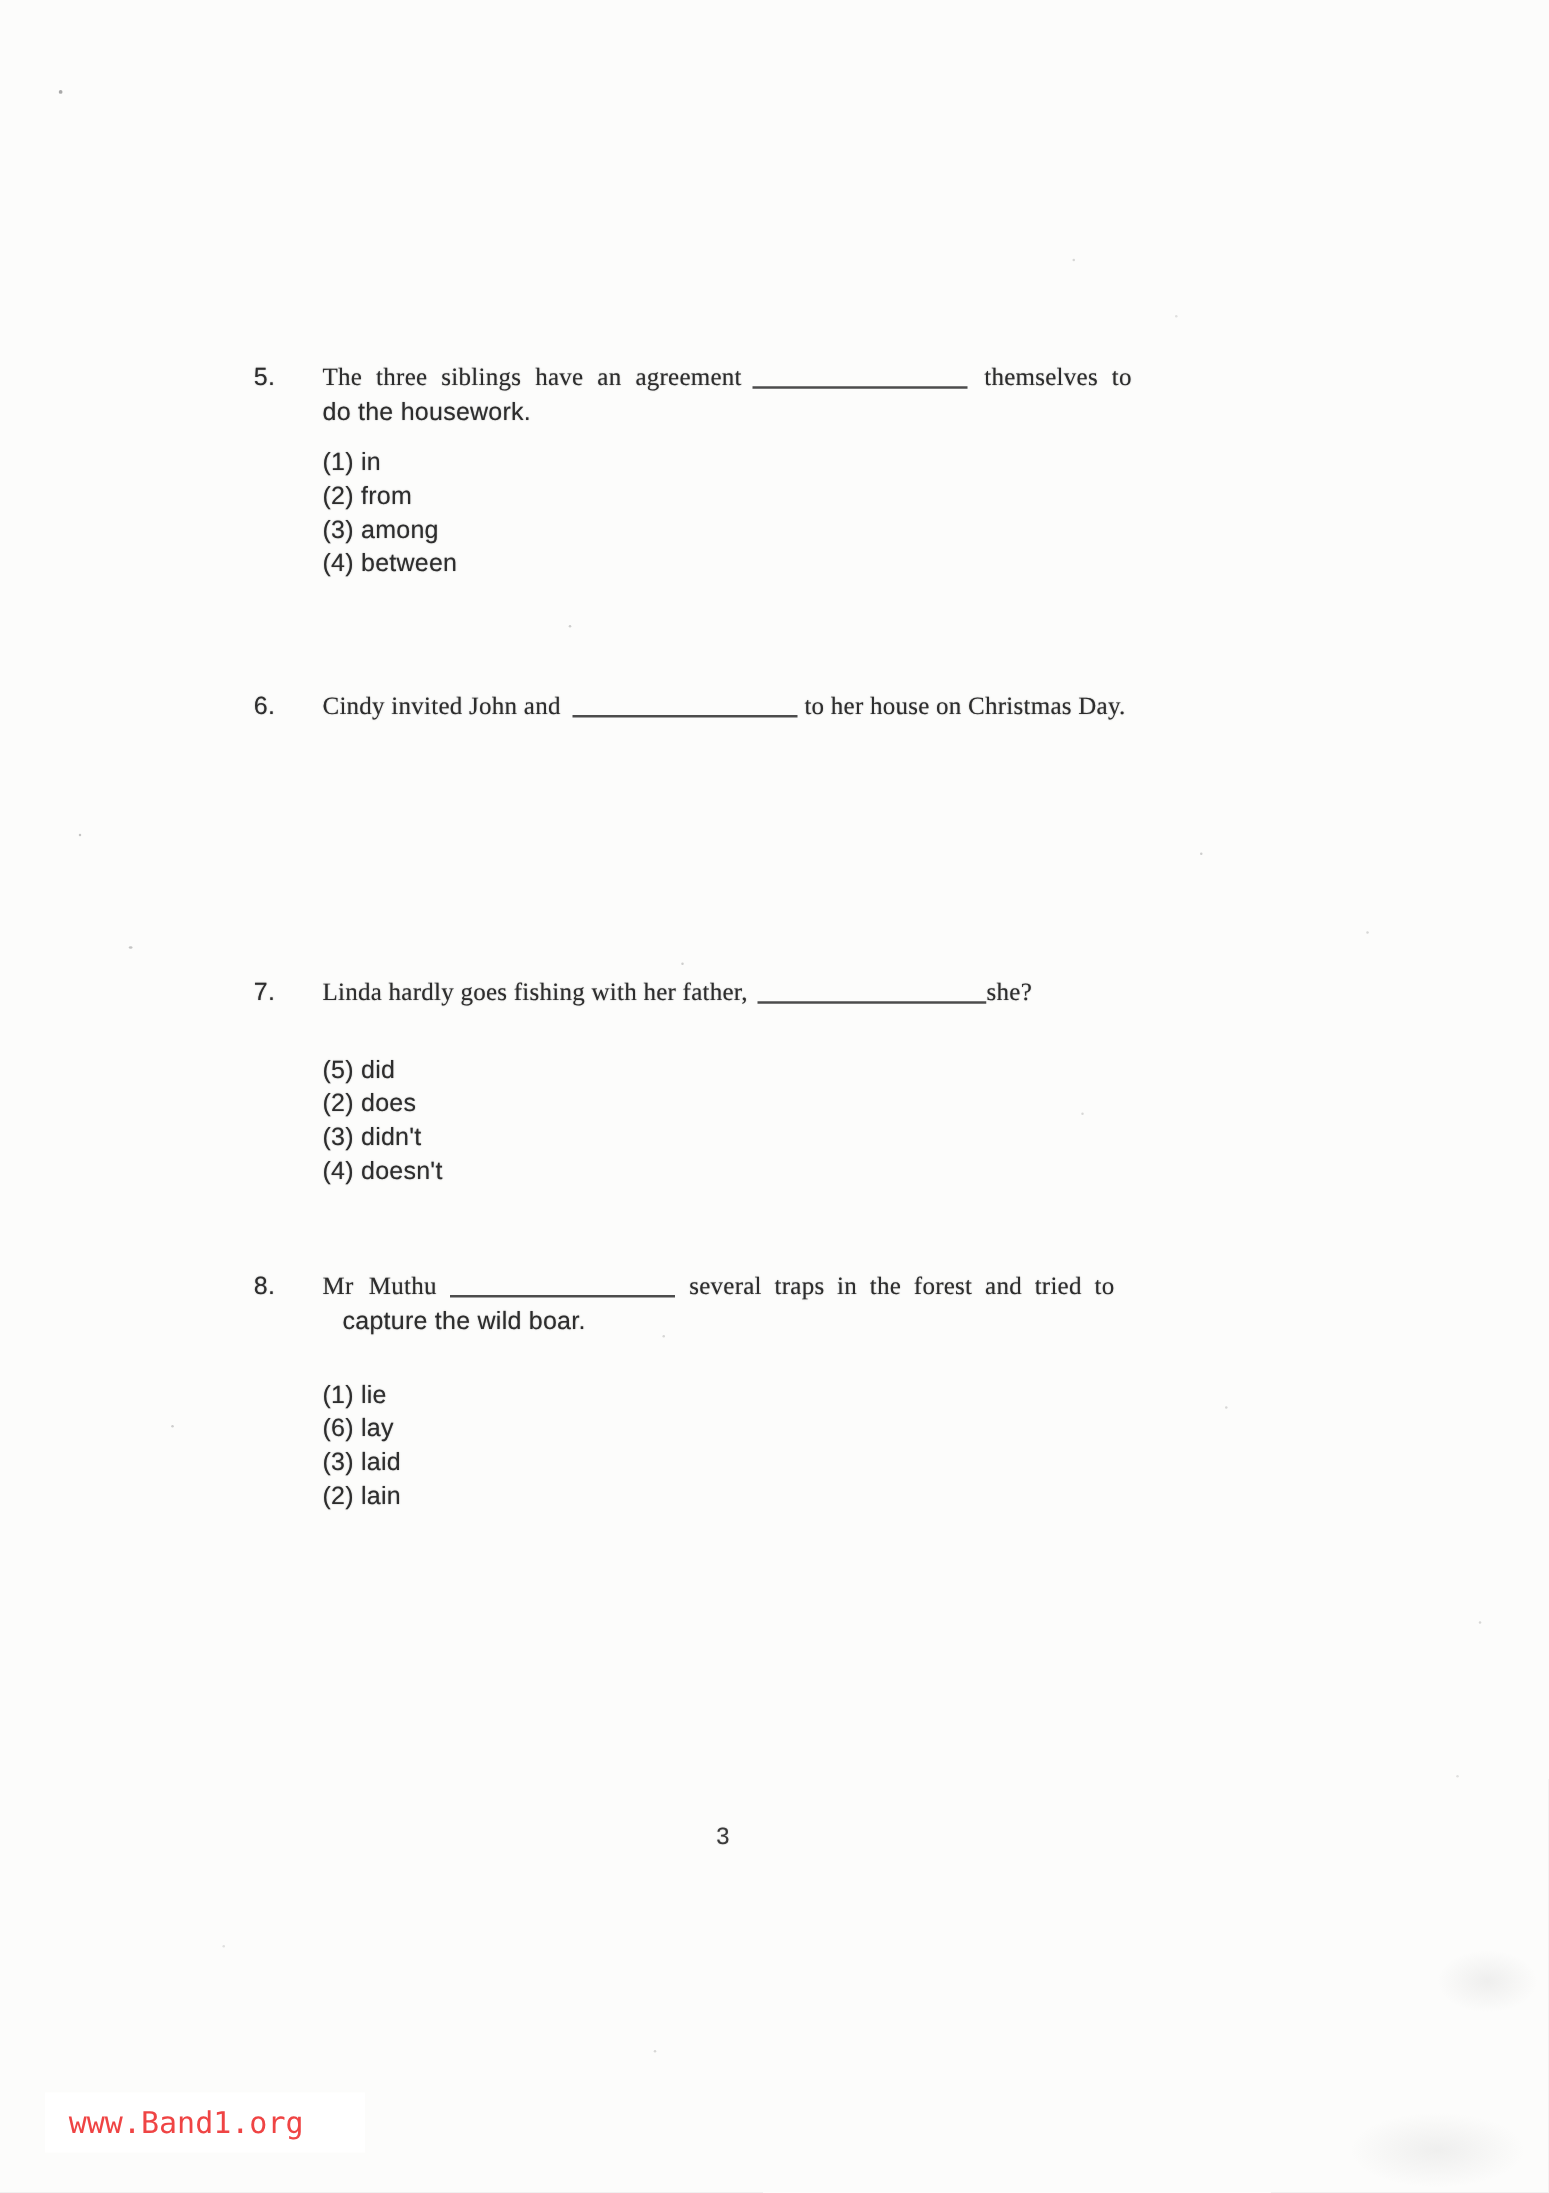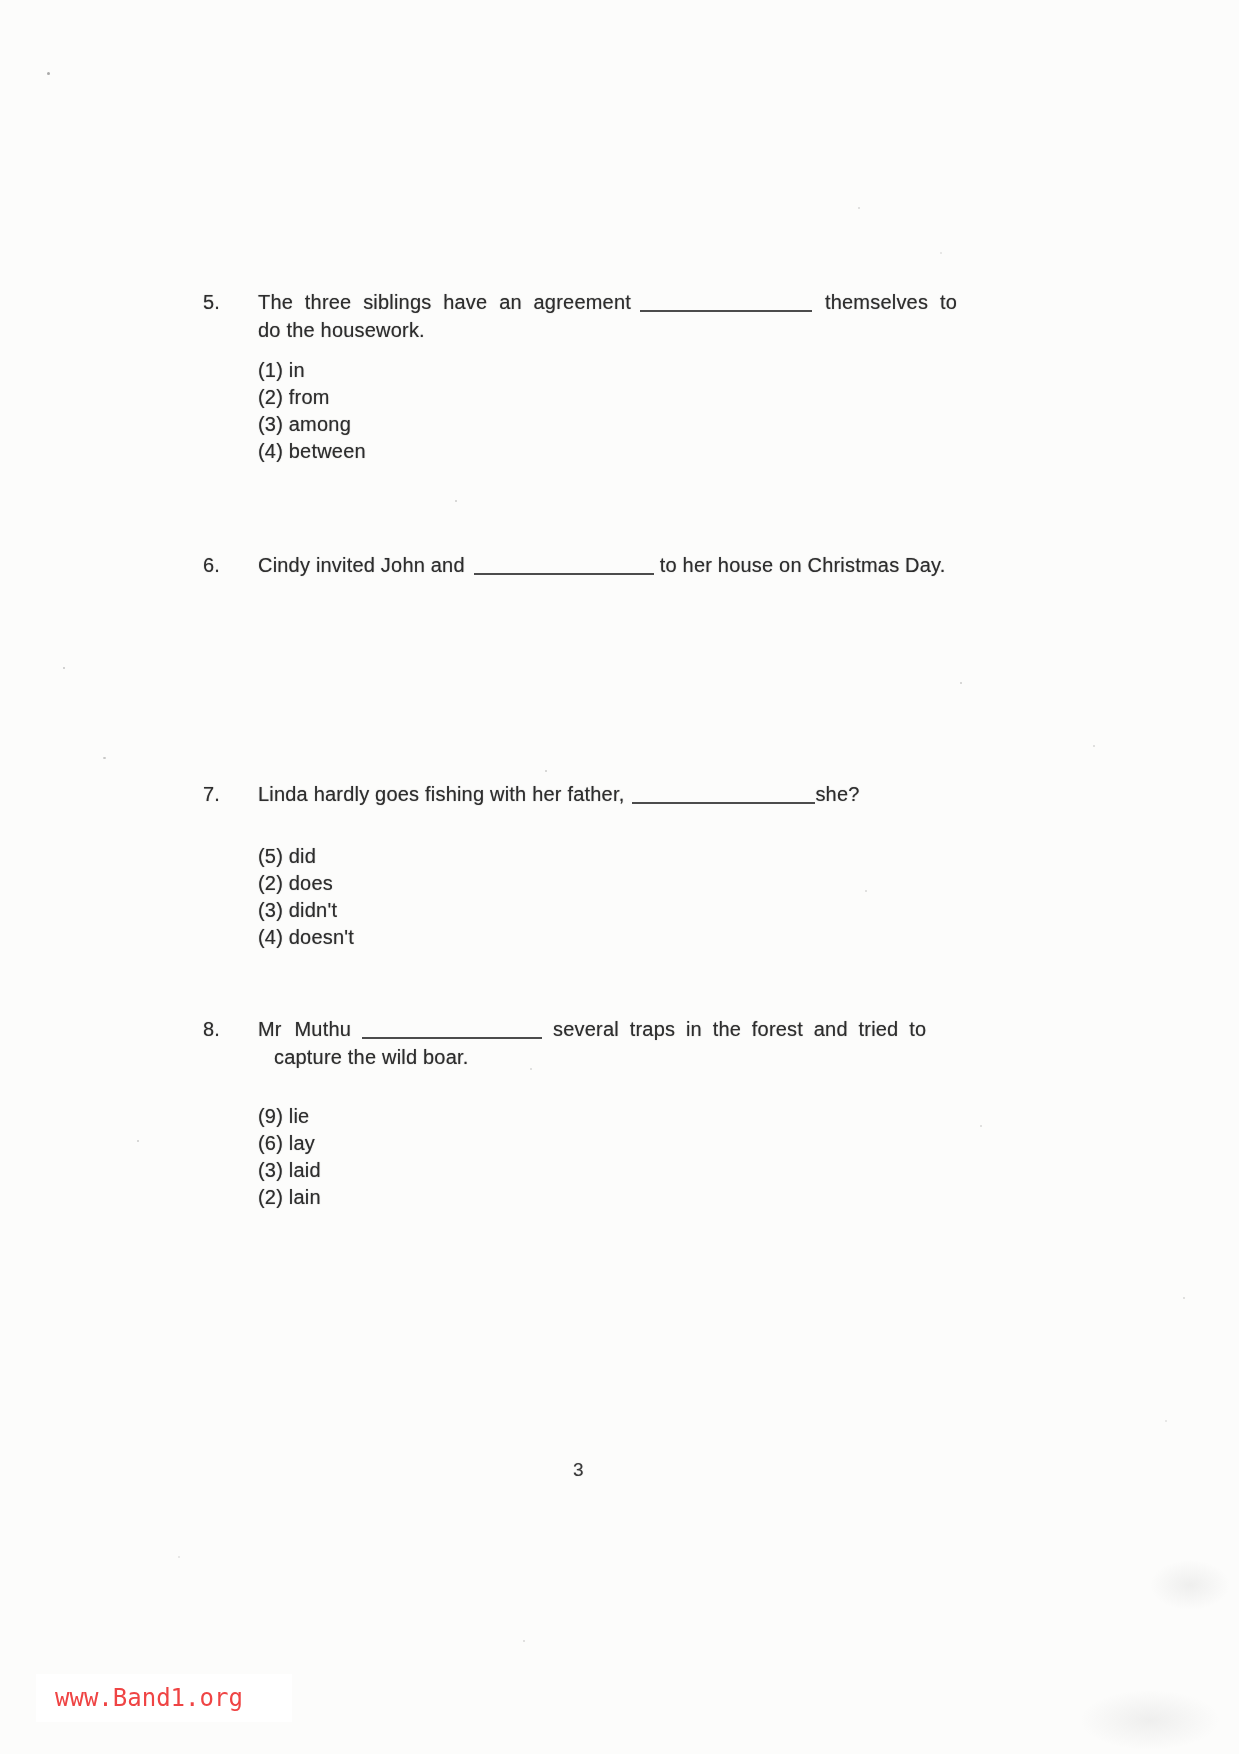--- a/index.html
+++ b/index.html
@@ -14,21 +14,21 @@
   
   .ink{
     font-size:20px;
     line-height:28px;
     letter-spacing:.2px;
     text-shadow:0 0 1px rgba(40,40,40,.55);
     white-space:nowrap;
   }
   .question{position:absolute;left:203px;width:850px;}
   .qnum{position:absolute;left:0;top:0;}
-  .qbody{position:absolute;left:55px;top:0;}
+  .qbody{position:absolute;left:55px;top:0;font-family:Liberation Serif, serif;}
   .stemline{position:relative;}
   .blank{
     display:inline-block;
     height:4px;
     border-bottom:2px solid rgba(45,45,45,.85);
     transform:translateY(3px);
   }
   .line2{position:absolute;left:55px;}
   .options{position:absolute;left:55px;}
   .opt{height:27px;}
@@ -93,21 +93,21 @@
     </div>
   </div>
 
   <div class="question" style="top:1015px;">
     <div class="qnum ink">8.</div>
     <div class="qbody ink stemline">
       <span class="ws-mr">Mr Muthu</span><span class="blank" style="width:180px;margin-left:11px;margin-right:11px;"></span><span class="ws-wider">several traps in the forest and tried to</span>
     </div>
     <div class="line2 ink" style="top:28px;margin-left:16px;">capture the wild boar.</div>
     <div class="options ink" style="top:87px;">
-      <div class="opt">(9) lie</div>
+      <div class="opt">(1) lie</div>
       <div class="opt">(6) lay</div>
       <div class="opt">(3) laid</div>
       <div class="opt">(2) lain</div>
     </div>
   </div>
 
   <div class="pagenum">3</div>
   <div class="wm-patch"></div>
   <div class="watermark">www.Band1.org</div>
 

